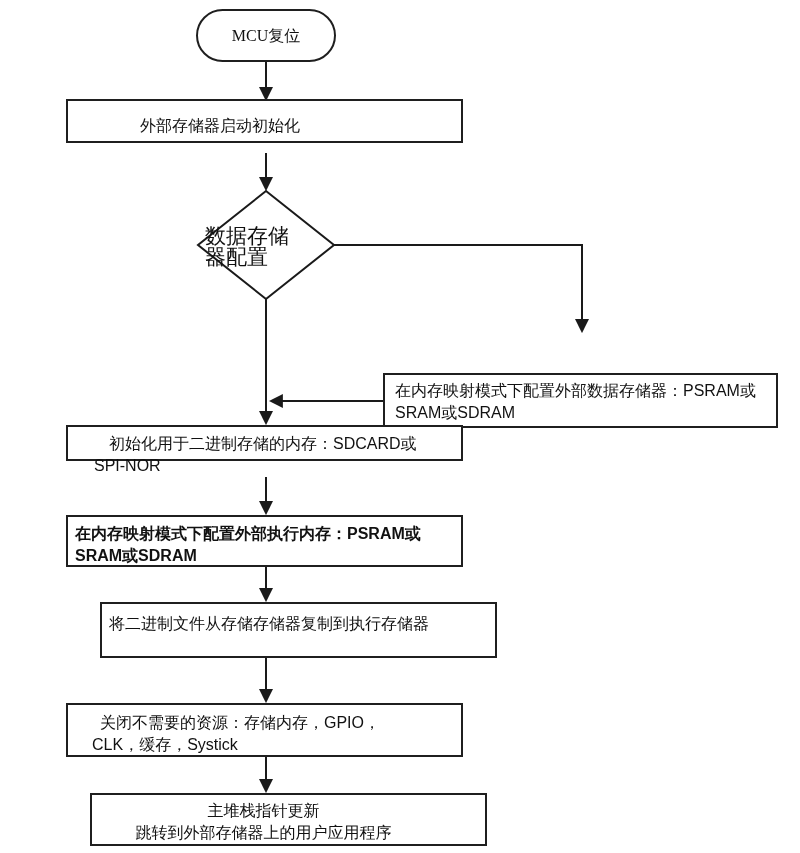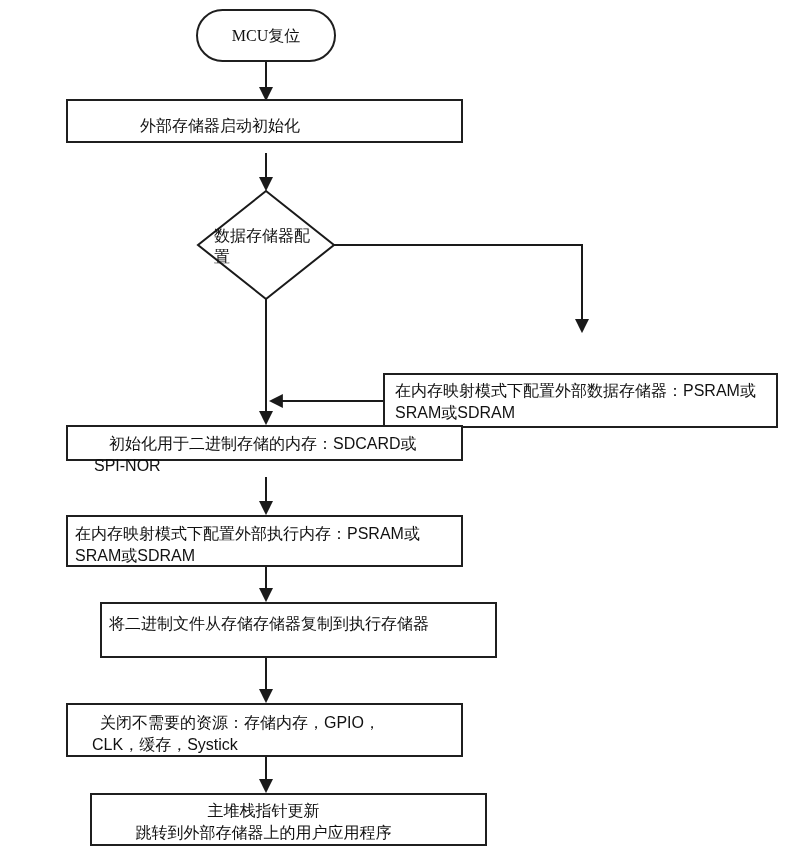--- a/index.html
+++ b/index.html
@@ -37,30 +37,30 @@
     display: flex;
     align-items: center;
     justify-content: center;
     font-family: Liberation Serif, serif;
   }
   .rect { width: 397px; left: 66px; }
   .b-init   { top: 99px; height: 44px; padding: 14px 8px 0 72px; }
   .b-data   { left: 383px; top: 333px; width: 395px; height: 55px; padding: 5px 8px 0 10px; margin-top: 40px; }
   .b-binst  { top: 425px; height: 36px; padding: 6px 8px 0 26px; }
   .b-binst .line1 { text-indent: 15px; }
-  .b-exec   { top: 515px; height: 52px; padding: 6px 8px 0 7px; }
+  .b-exec   { top: 515px; height: 52px; padding: 6px 8px 0 7px; font-weight: bold; }
   .b-copy   { top: 602px; height: 56px; padding: 9px 8px 0 7px; margin-left: 34px; }
   .b-close  { top: 703px; height: 54px; padding: 7px 8px 0 24px; }
   .b-close .line1 { text-indent: 8px; }
   .b-jump   { top: 793px; height: 53px; padding: 5px 58px 0 8px; text-align: center; margin-left: 24px; }
   .diamond-label {
     position: absolute;
-    left: 214px; top: 225px;
+    left: 205px; top: 225px;
     width: 100px;
-    font-size: 16px;
+    font-size: 21px;
     line-height: 21px;
     color: #111;
   }
   .branch-label {
     position: absolute;
     left: 374px; top: 214px;
     font-size: 12.5px;
     font-weight: bold;
     letter-spacing: 0.2px;
     color: #111;

